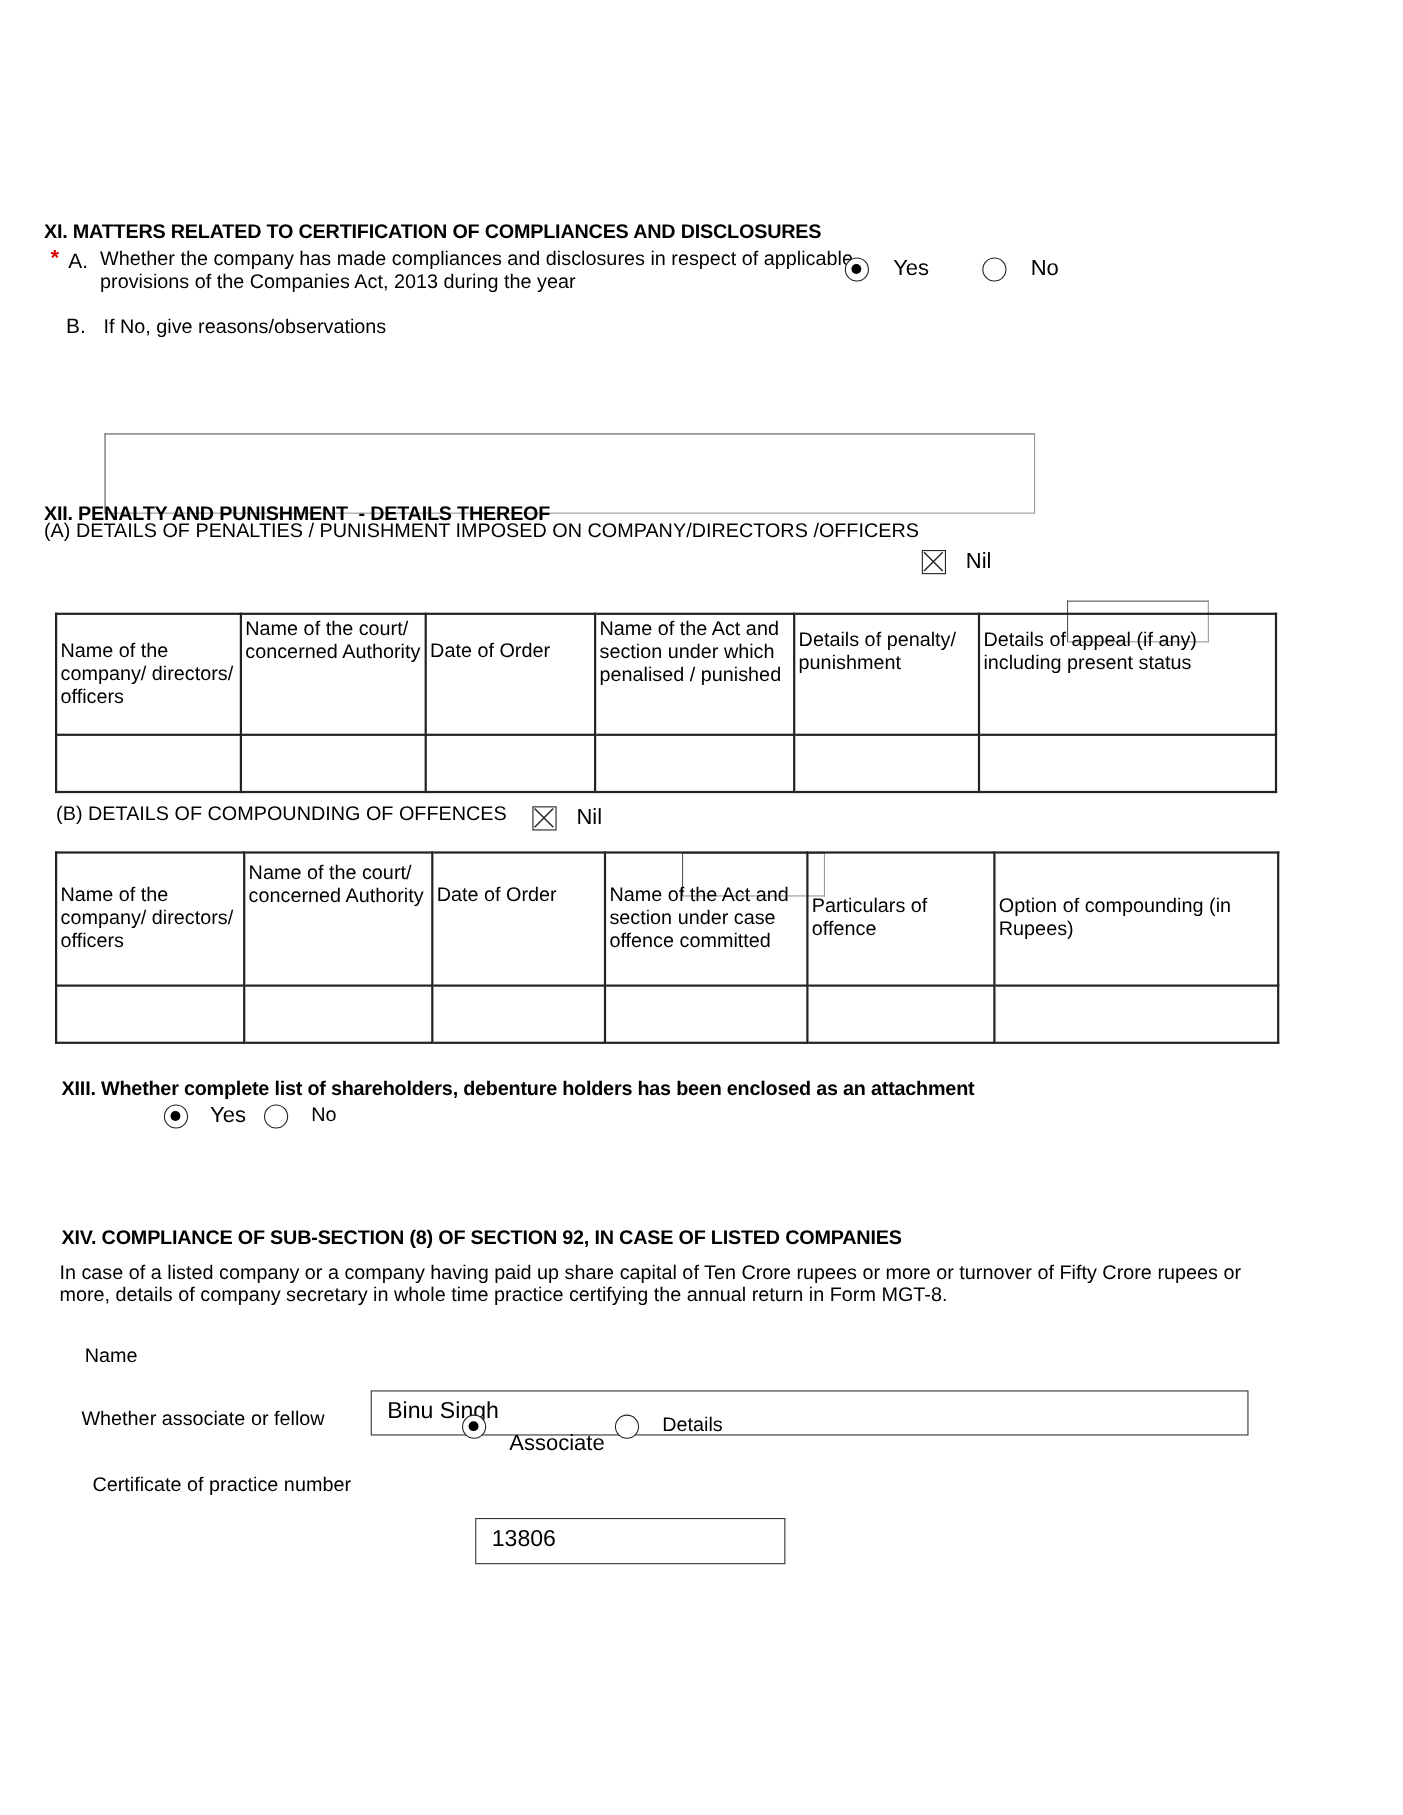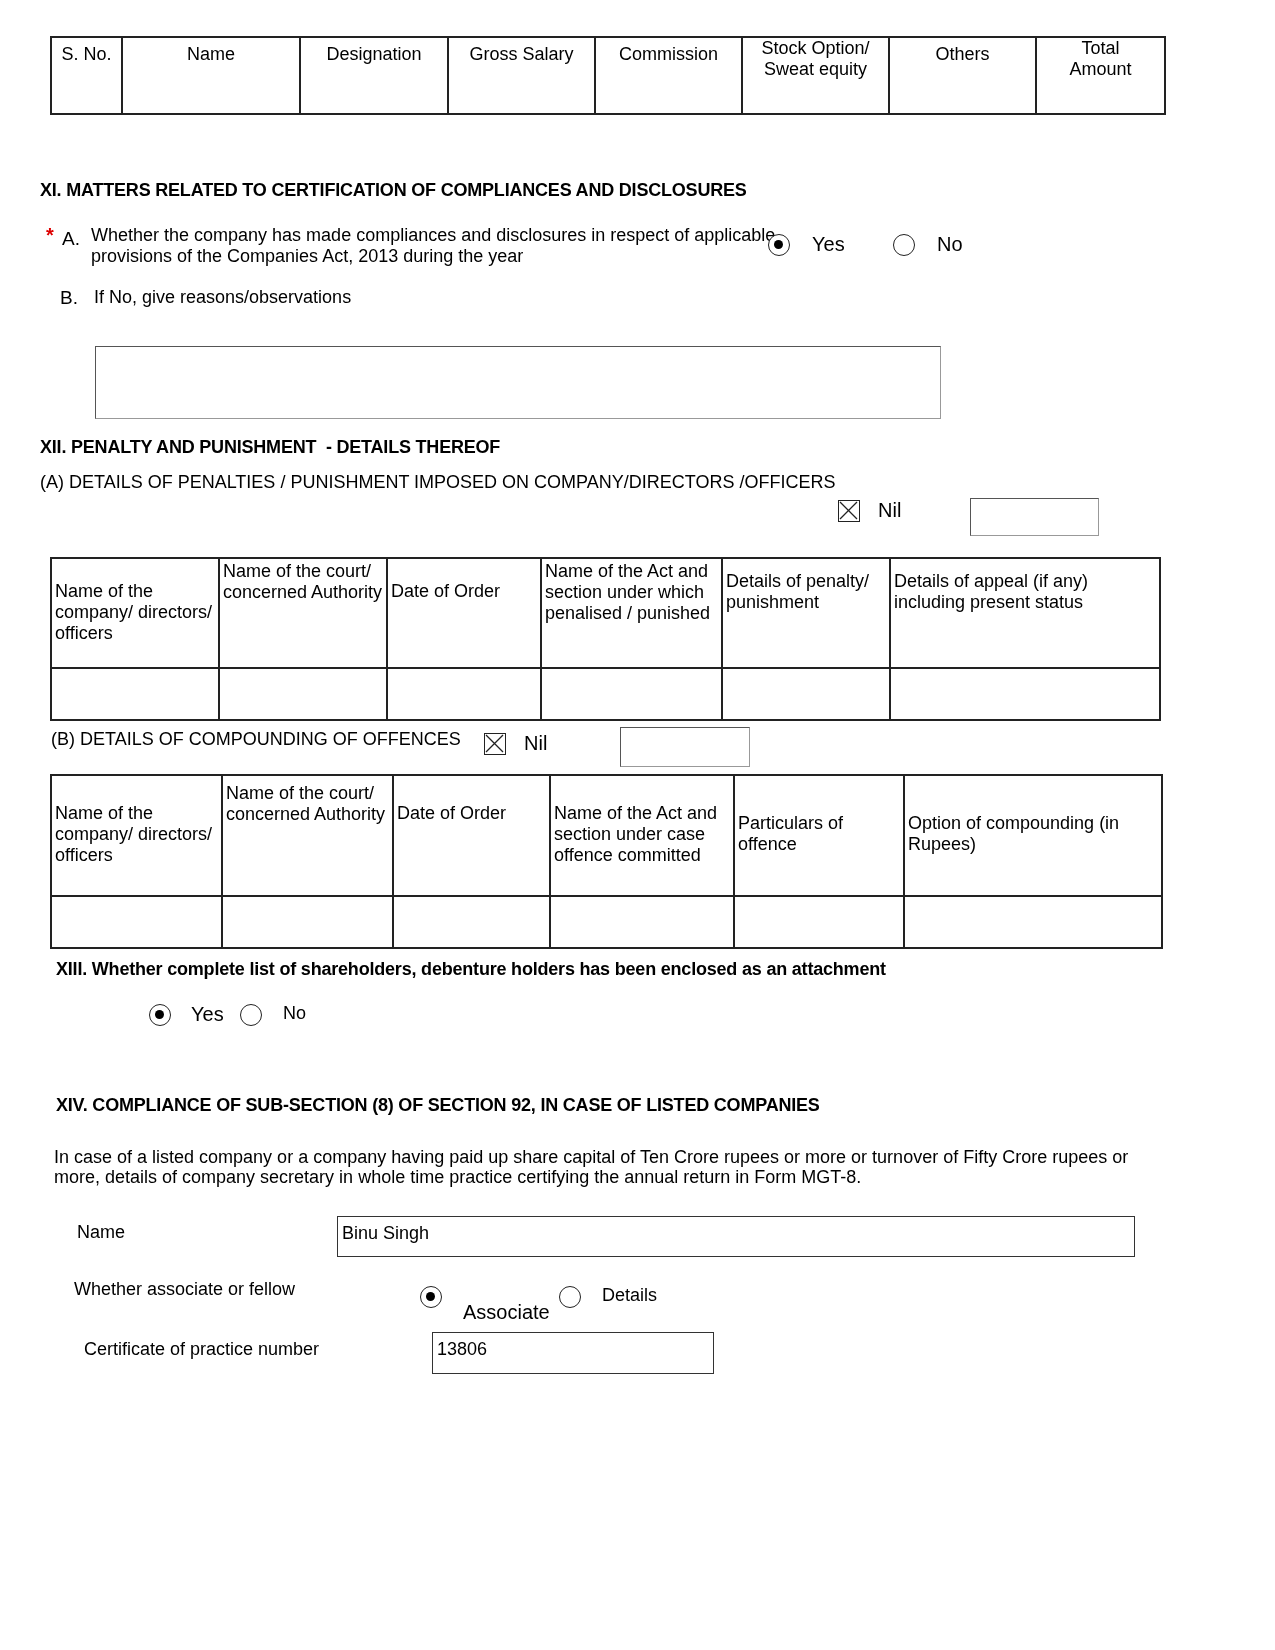--- a/index.html
+++ b/index.html
@@ -3,54 +3,44 @@
 <meta charset="utf-8">
 <style>
   * { box-sizing: border-box; margin: 0; padding: 0; }
   html, body { width: 1275px; height: 1650px; background: #ffffff; }
   body { position: relative; font-family: "Liberation Sans", sans-serif; color: #000; font-size: 18px; overflow: hidden; }
   .abs { position: absolute; }
   table.grid { position: absolute; border-collapse: collapse; table-layout: fixed; }
   table.grid td { border: 2px solid #222; vertical-align: top; font-size: 18px; line-height: 21px; padding: 2px 3px; }
   .center { text-align: center; }
   .hdr-mid { vertical-align: middle !important; }
-  .sec-title { font-weight: bold; font-size: 18px; letter-spacing: -0.2px; }
+  .sec-title { font-weight: bold; font-size: 18px; letter-spacing: -0.2px; margin-top: 20px; }
   .radio { display: inline-block; width: 22px; height: 22px; border: 1.5px solid #222; border-radius: 50%; position: absolute; background: #fff; }
   .radio.on::after { content: ""; position: absolute; left: 5px; top: 5px; width: 9px; height: 9px; border-radius: 50%; background: #000; }
   .chk { position: absolute; width: 22px; height: 22px; border: 1.5px solid #222; background: #fff; }
   .chk svg { position: absolute; left: 0; top: 0; }
-  .field { position: absolute; border: 1.5px solid #555; border-bottom-color: #999; border-right-color: #999; background: #fff; font-size: 18px; padding: 6px 4px; }
+  .field { position: absolute; border: 1.5px solid #555; border-bottom-color: #999; border-right-color: #999; background: #fff; font-size: 21px; padding: 6px 14px; margin-top: 48px; }
   .lbl { position: absolute; font-size: 18px; white-space: nowrap; }
   .star { color: #d00; font-weight: bold; }
 </style>
 </head>
 <body>
 
 <table class="grid" style="left:50px; top:36px; width:1114px;">
   <colgroup>
     <col style="width:71px">
       <col style="width:178px">
       <col style="width:148px">
       <col style="width:147px">
     <col style="width:147px">
       <col style="width:147px">
       <col style="width:147px">
       <col style="width:129px">
   </colgroup>
   <tbody>
-      <tr style="height:77px;">
-    <td class="center" style="padding-top:6px">S. No.</td>
-    <td class="center" style="padding-top:6px">Name</td>
-    <td class="center" style="padding-top:6px">Designation</td>
-    <td class="center" style="padding-top:6px">Gross Salary</td>
-    <td class="center" style="padding-top:6px">Commission</td>
-    <td class="center" style="padding:0 10px;">Stock Option/ Sweat equity</td>
-    <td class="center" style="padding-top:6px">Others</td>
-    <td class="center" style="padding:0 22px;">Total Amount</td>
-  </tr>
 </tbody>
   </table>
 
 <div class="abs sec-title" style="left:40px; top:180px;">XI. MATTERS RELATED TO CERTIFICATION OF COMPLIANCES AND DISCLOSURES</div>
 
 <span class="abs star" style="left:46px; top:224px; font-size:20px;">*</span>
 <span class="lbl" style="left:62px; top:228px; font-size:19px;">A.</span>
 <span class="lbl" style="left:91px; top:225px;">Whether the company has made compliances and disclosures in respect of applicable</span>
 <span class="lbl" style="left:91px; top:246px;">provisions of the Companies Act, 2013 during the year</span>
 

